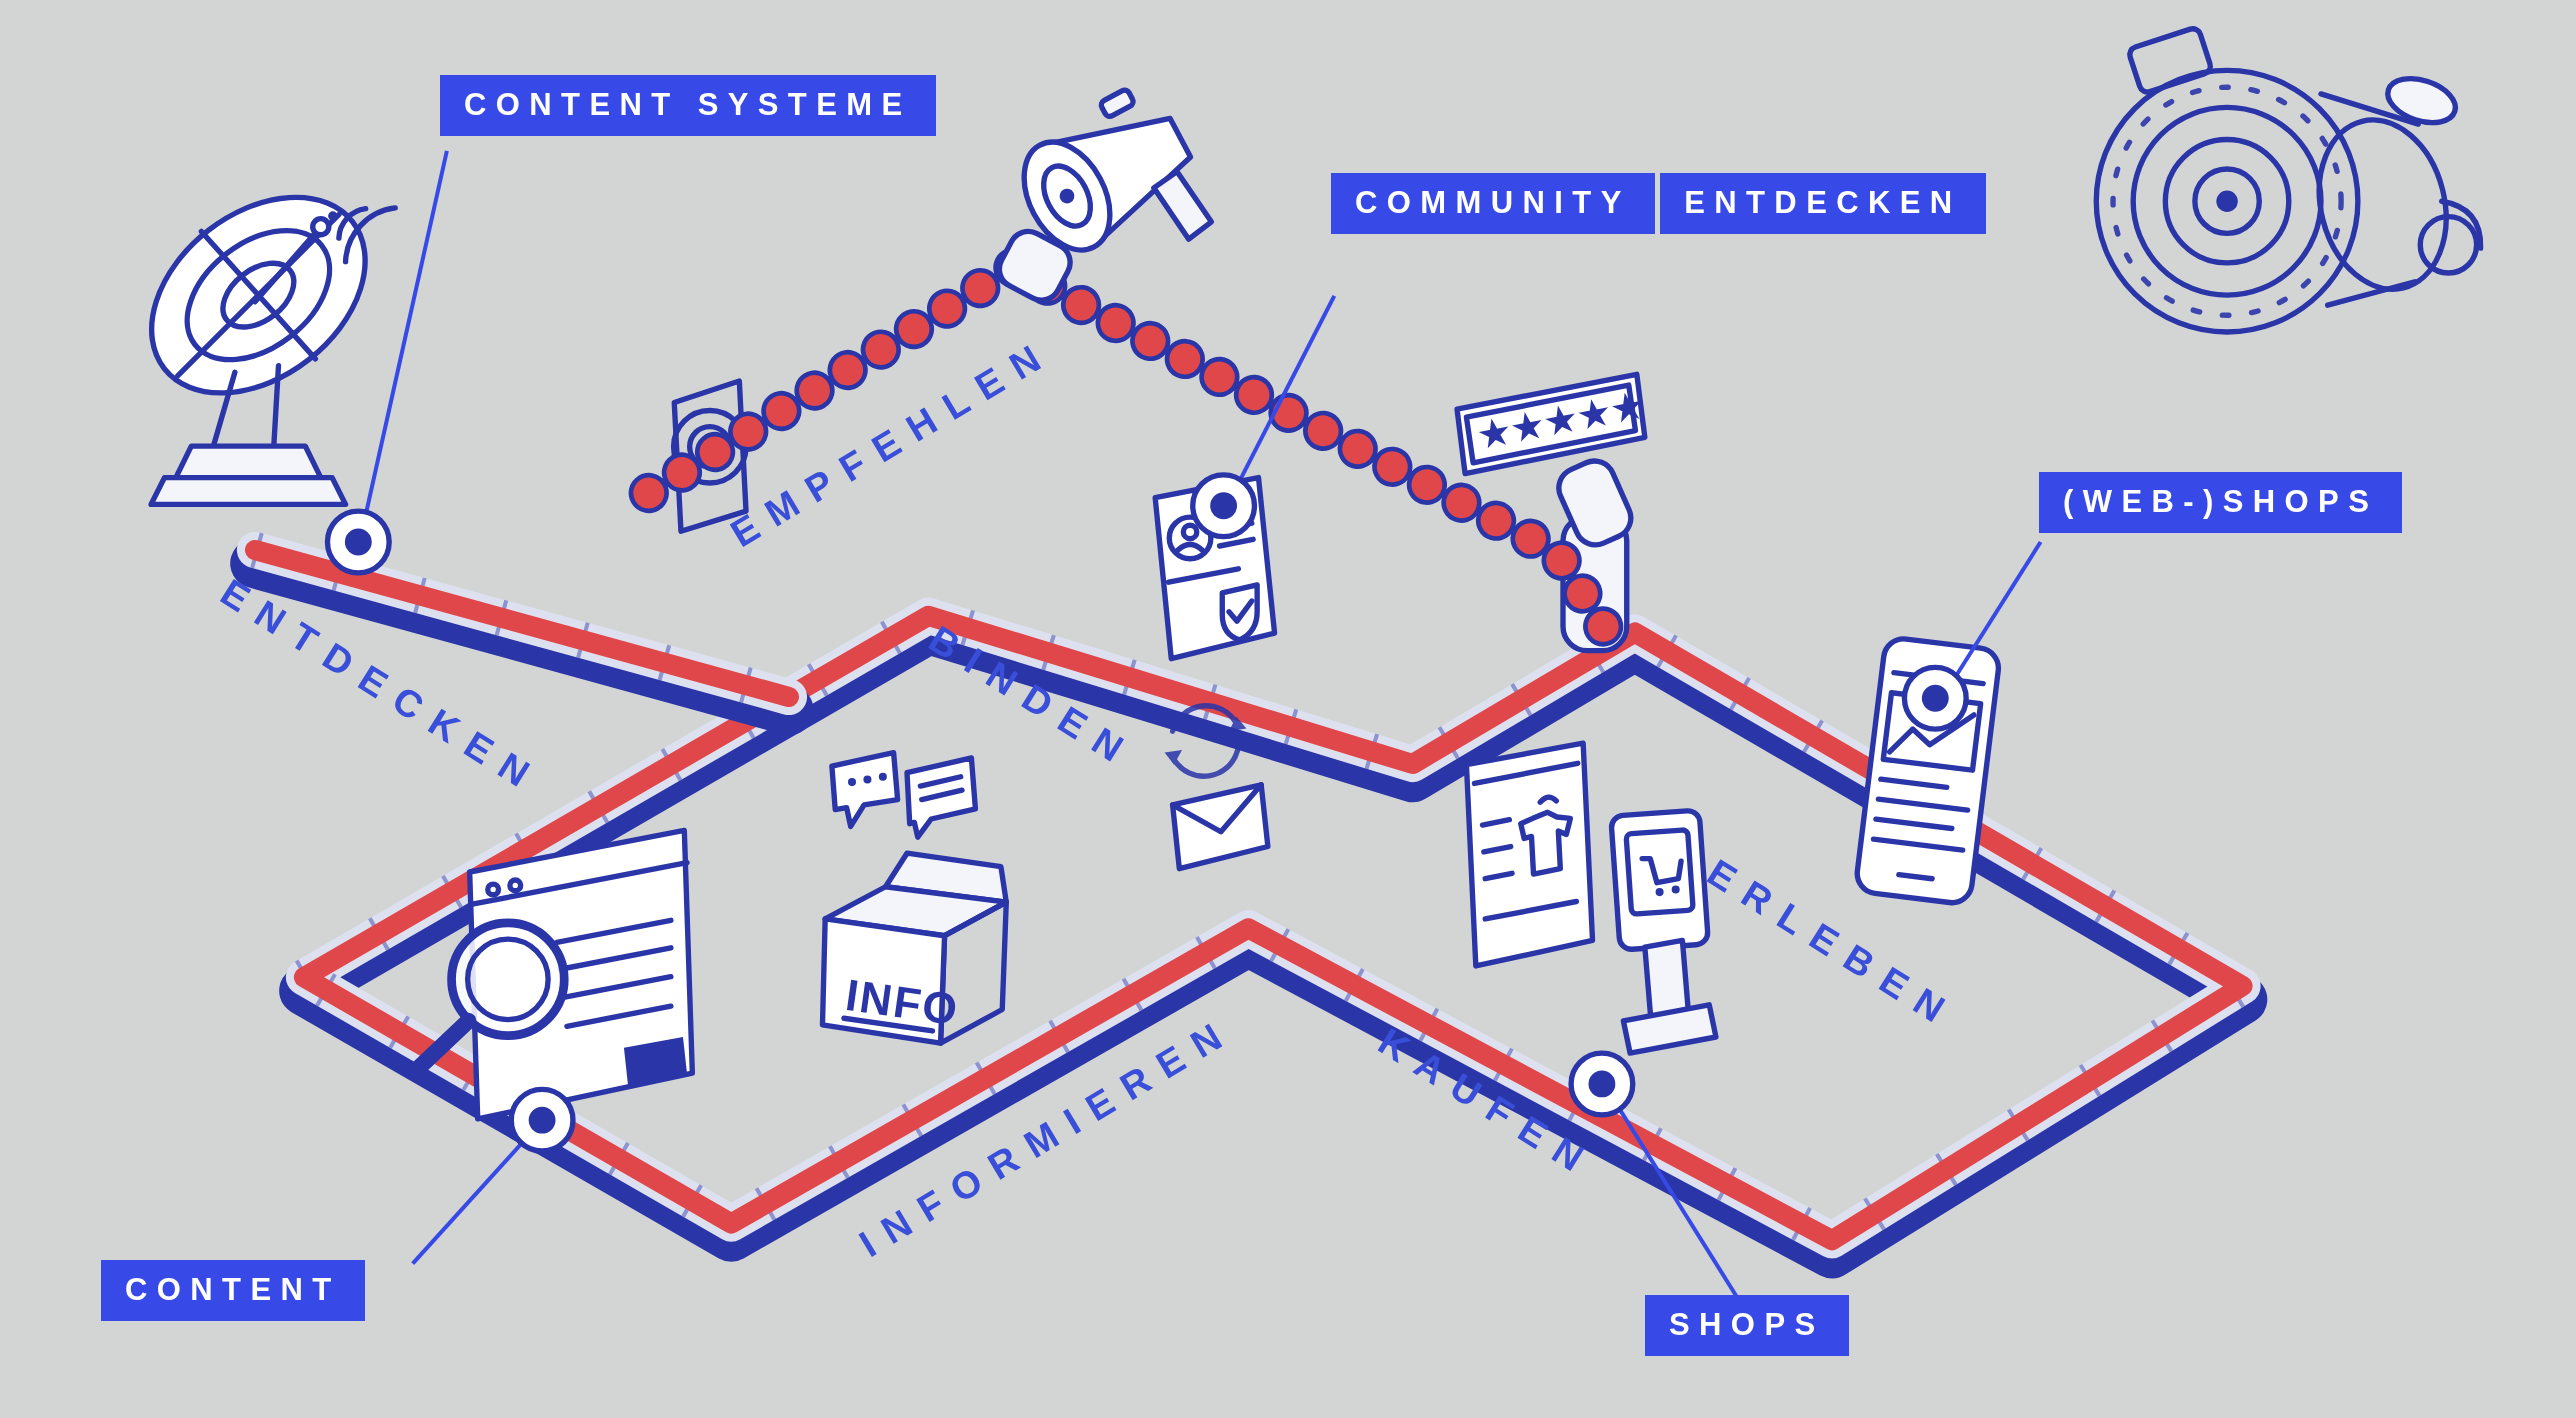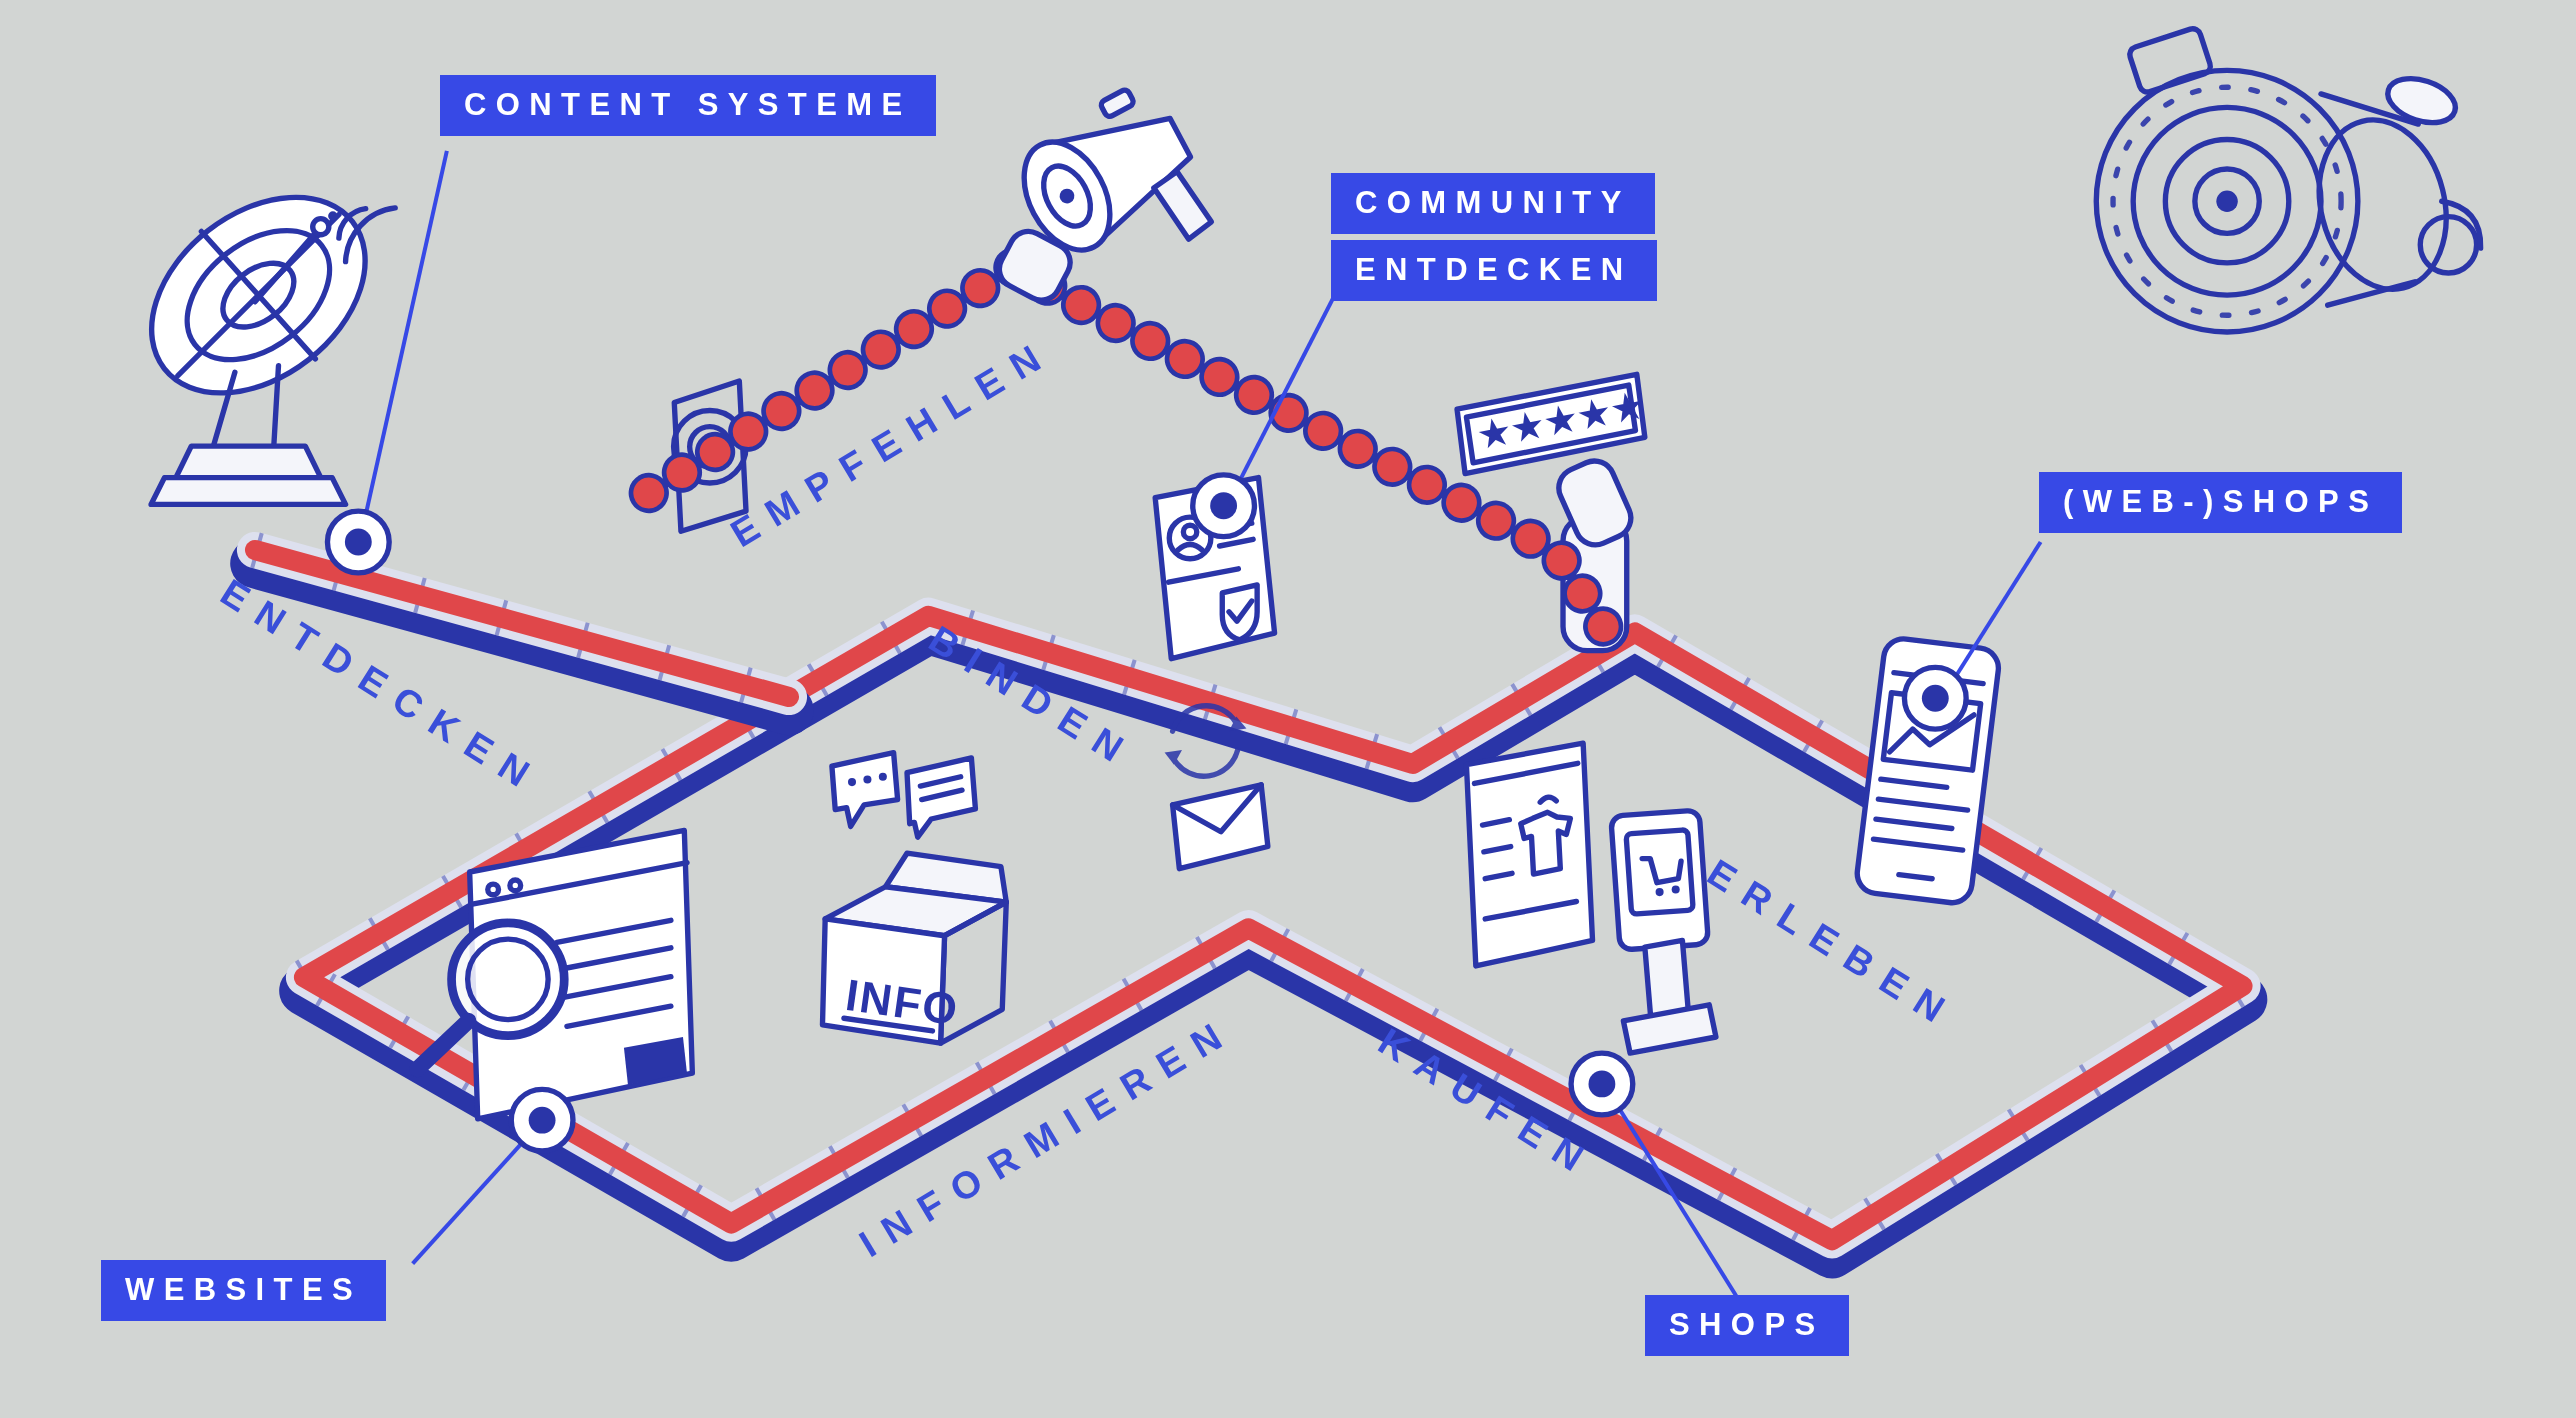--- a/index.html
+++ b/index.html
@@ -8,21 +8,21 @@
   }
   html,body{margin:0;padding:0;}
   body{background:var(--background);font-family:"Liberation Sans",sans-serif;}
   #stage{position:relative;width:2576px;height:1418px;background:var(--background);overflow:hidden;}
   svg.scene{position:absolute;left:0;top:0;}
   .sk{stroke:var(--ink);fill:none;stroke-width:8;stroke-linecap:round;stroke-linejoin:round;}
   .paper{fill:var(--paper);}
   .white{fill:#ffffff;}
   .callout{position:absolute;background:var(--label-bg);color:var(--label-text);
     font-weight:700;font-size:31px;letter-spacing:9.4px;padding:12px 24px 13.4px;white-space:nowrap;}
-  .callout-stack{position:absolute;display:flex;flex-direction:column;align-items:flex-start;gap:5.4px;}
+  .callout-stack{position:absolute;display:flex;flex-direction:row;align-items:flex-start;gap:5.4px;}
   .callout-stack .callout{position:static;}
   .stage-label{position:absolute;color:#3a4fd9;font-weight:700;font-size:38px;letter-spacing:14.8px;
     white-space:nowrap;transform:translate(-50%,-50%) rotate(var(--r,0deg));}
   svg text.svg-ink{fill:var(--ink);font-family:"Liberation Sans",sans-serif;font-weight:700;}
 </style>
 </head>
 <body>
 
 <div id="stage">
 
@@ -233,21 +233,21 @@
 
   <div class="callout" style="left:440px;top:75px;">CONTENT SYSTEME</div>
 
   <div class="callout-stack" style="left:1331px;top:173px;">
     <div class="callout">COMMUNITY</div>
     <div class="callout">ENTDECKEN</div>
   </div>
 
   <div class="callout" style="left:2039px;top:472px;">(WEB-)SHOPS</div>
 
-  <div class="callout" style="left:101px;top:1260px;">WEBSITES</div>
+  <div class="callout" style="left:101px;top:1260px;">CONTENT</div>
 
   <div class="callout" style="left:1645px;top:1295px;">SHOPS</div>
 
   <div class="stage-label" style="left:381px;top:687px;--r:32deg;">ENTDECKEN</div>
   <div class="stage-label" style="left:892px;top:443px;--r:-31deg;">EMPFEHLEN</div>
   <div class="stage-label" style="left:1032px;top:698px;--r:32deg;">BINDEN</div>
   <div class="stage-label" style="left:1047px;top:1137px;--r:-31deg;">INFORMIEREN</div>
   <div class="stage-label" style="left:1487px;top:1104px;--r:32deg;">KAUFEN</div>
   <div class="stage-label" style="left:1832px;top:945px;--r:32deg;">ERLEBEN</div>
 

